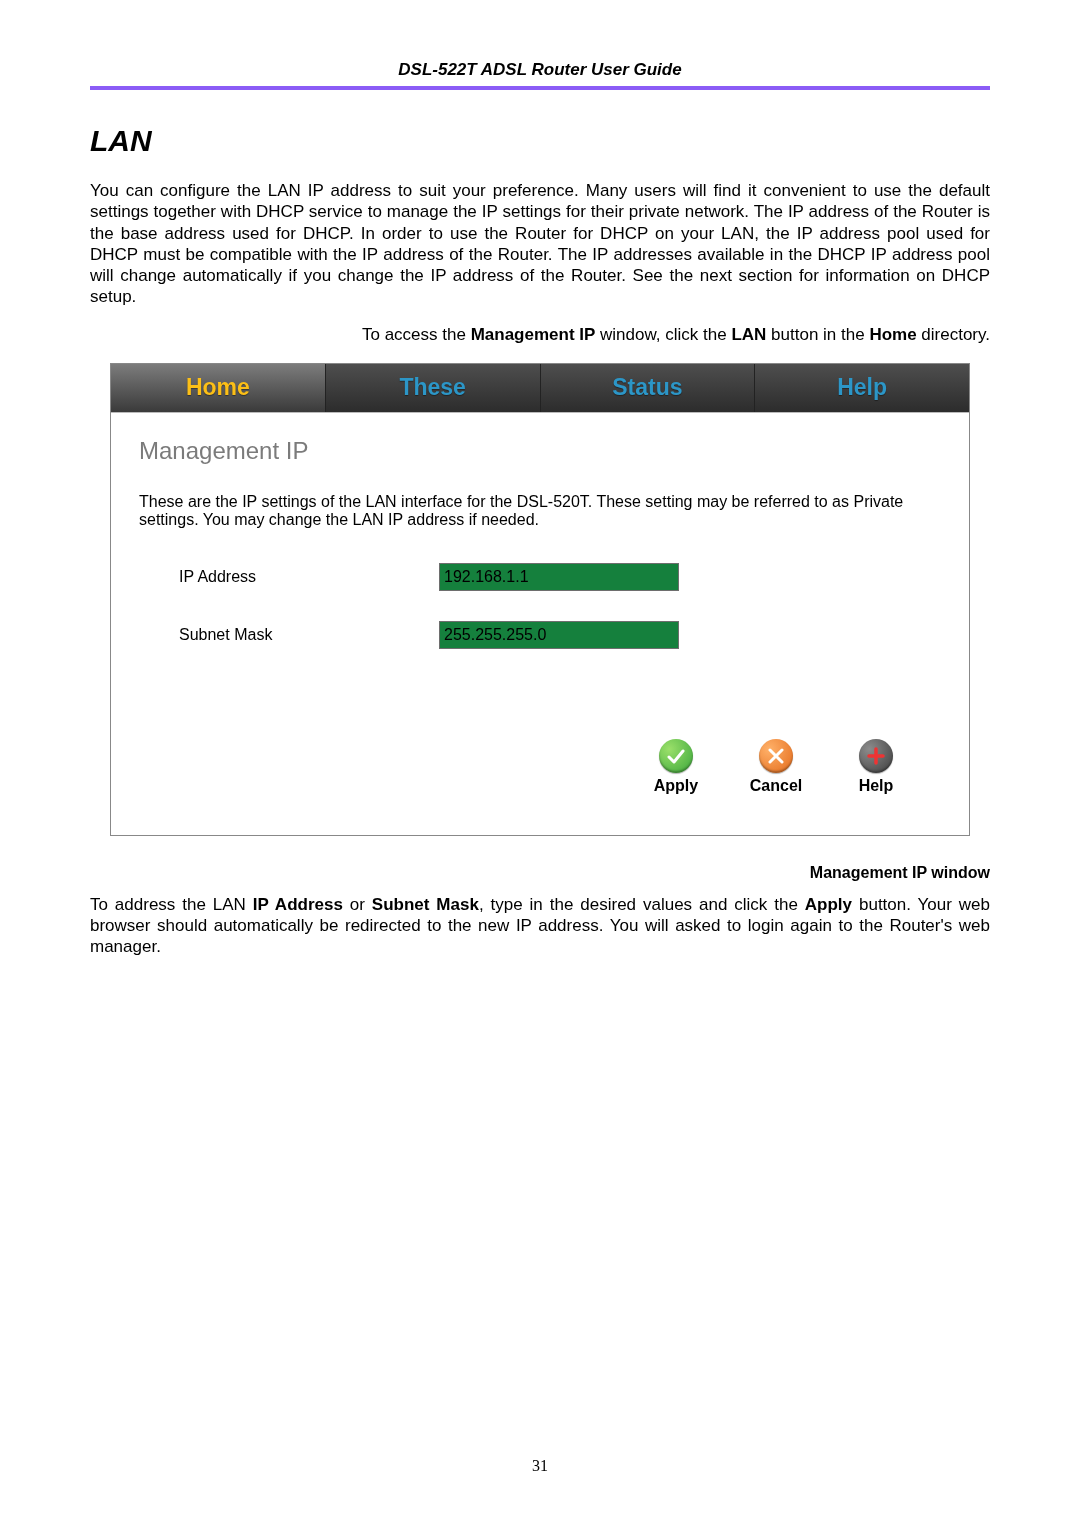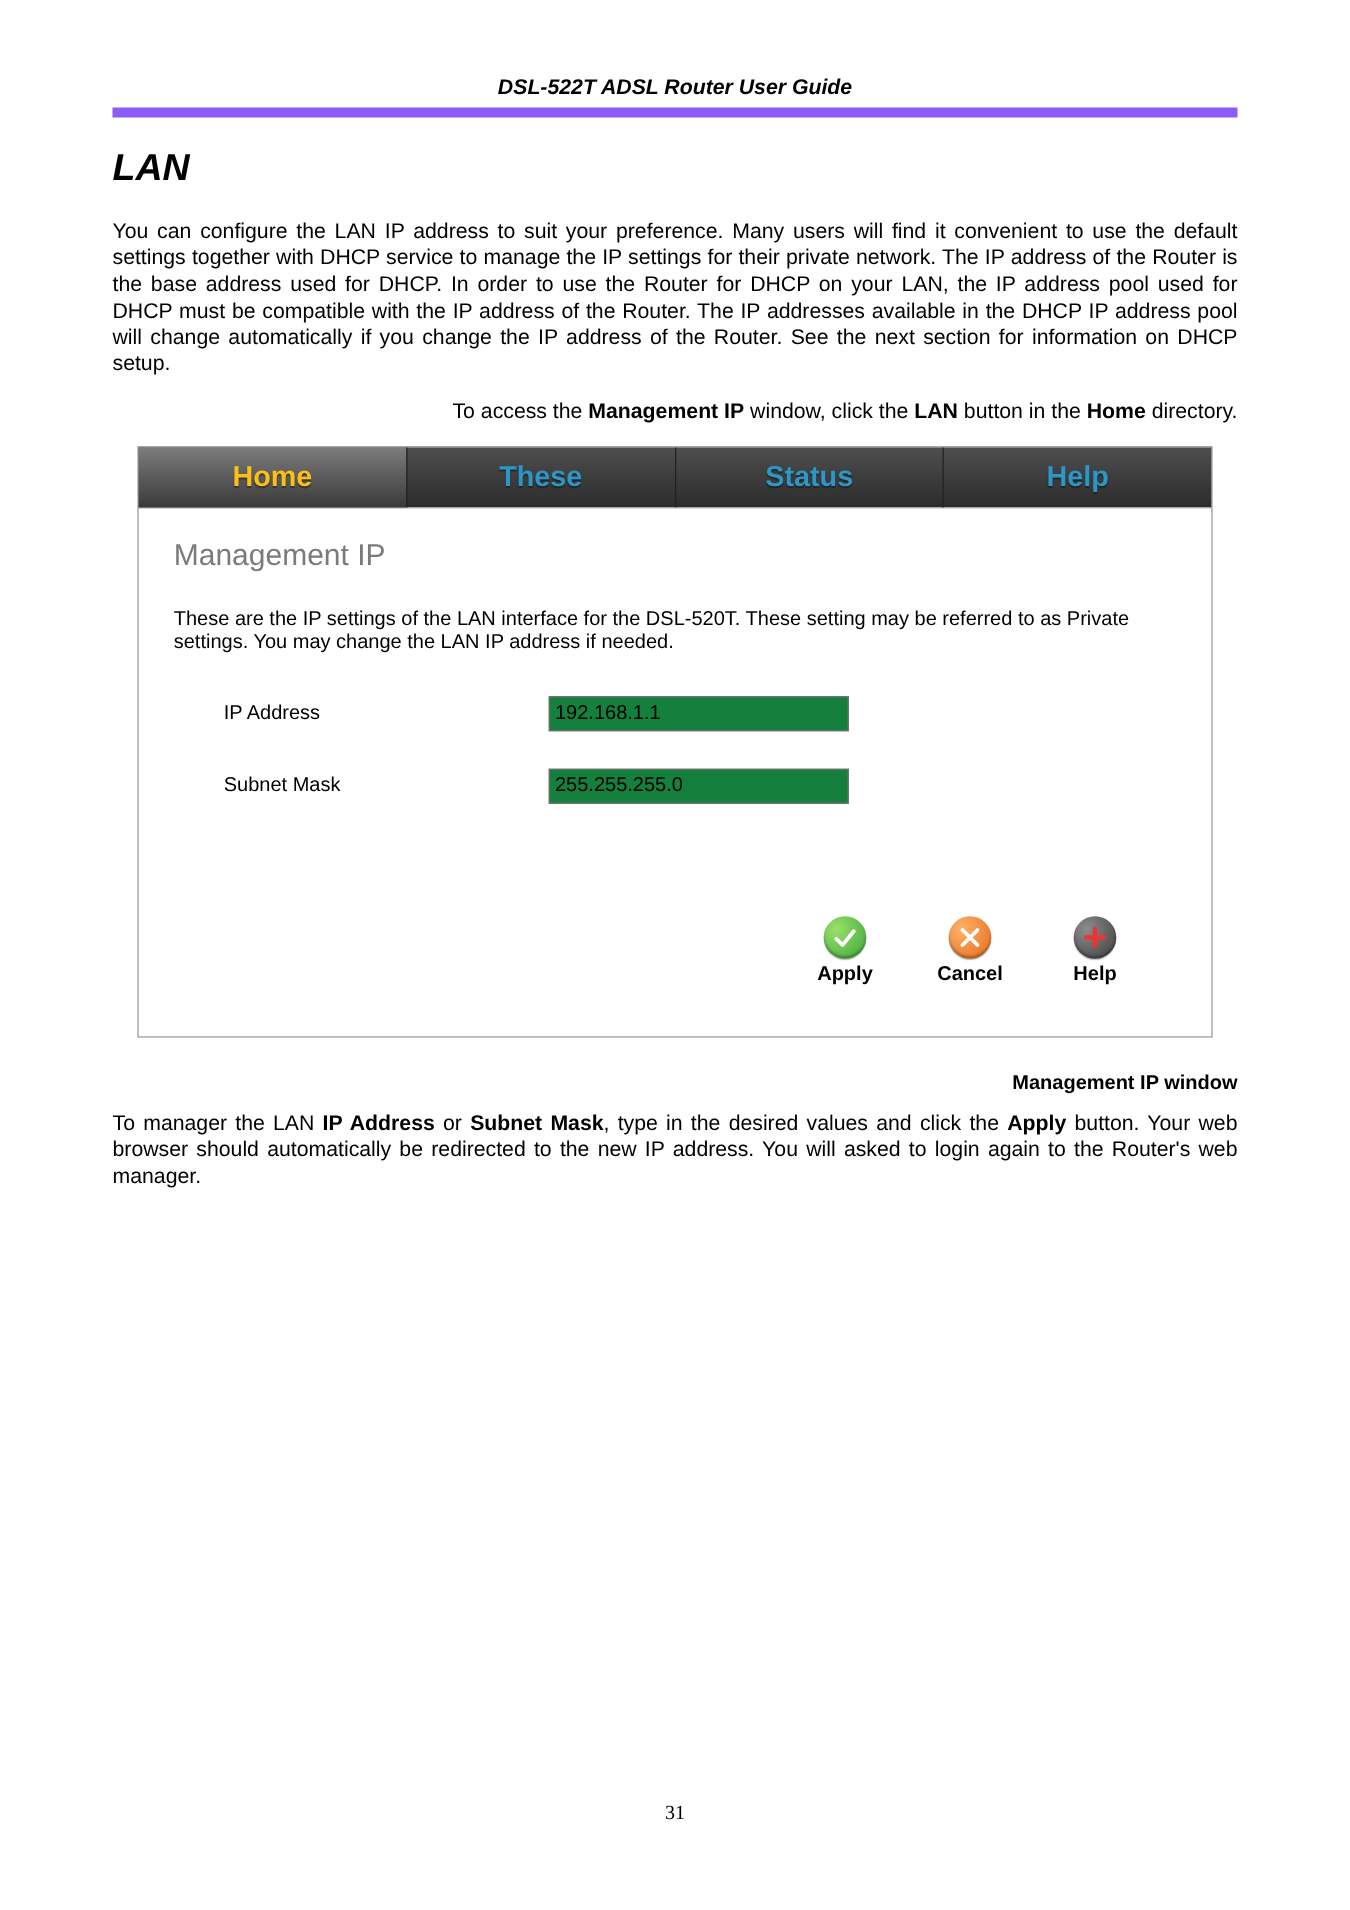--- a/index.html
+++ b/index.html
@@ -15,22 +15,22 @@
     box-sizing: border-box;
     padding: 60px 90px 0 90px;
     position: relative;
   }
   .header-title {
     text-align: center;
     font-style: italic;
     font-weight: bold;
     font-size: 17px;
     padding-bottom: 6px;
-    border-bottom: 8px solid #8b5cf6;
-    margin-bottom: 24px;
+    border-bottom: 4px solid #8b5cf6;
+    margin-bottom: 34px;
   }
   .section-title {
     font-size: 30px;
     font-weight: bold;
     font-style: italic;
     color: #000;
     margin: 0 0 22px 0;
   }
   .body-text {
     font-size: 17px;
@@ -134,21 +134,21 @@
   .icon-circle svg { display:block; }
 
   .caption {
     text-align:right;
     font-weight:bold;
     font-size:16px;
     margin: 0 0 12px 0;
   }
   .page-number {
     position:absolute;
-    bottom:68px;
+    bottom:53px;
     width:100%;
     left:0;
     text-align:center;
     font-size:16px;
     font-family: "Times New Roman", Times, serif;
   }
 </style>
 </head>
 <body>
 
@@ -210,17 +210,17 @@
           </div>
           <div class="action-label">Help</div>
         </div>
       </div>
     </div>
   </div>
 
   <p class="caption">Management IP window</p>
 
   <p class="body-text">
-    <span>To manager the LAN </span><b>IP Address</b><span> or </span><b>Subnet Mask</b><span>, type in the desired values and click the </span><b>Apply</b><span> button. Your web browser should automatically be redirected to the new IP address. You will asked to login again to the Router's web manager.</span>
+    <span>To address the LAN </span><b>IP Address</b><span> or </span><b>Subnet Mask</b><span>, type in the desired values and click the </span><b>Apply</b><span> button. Your web browser should automatically be redirected to the new IP address. You will asked to login again to the Router's web manager.</span>
   </p>
 
   <div class="page-number">31</div>
 </div>
 
 </body></html>

